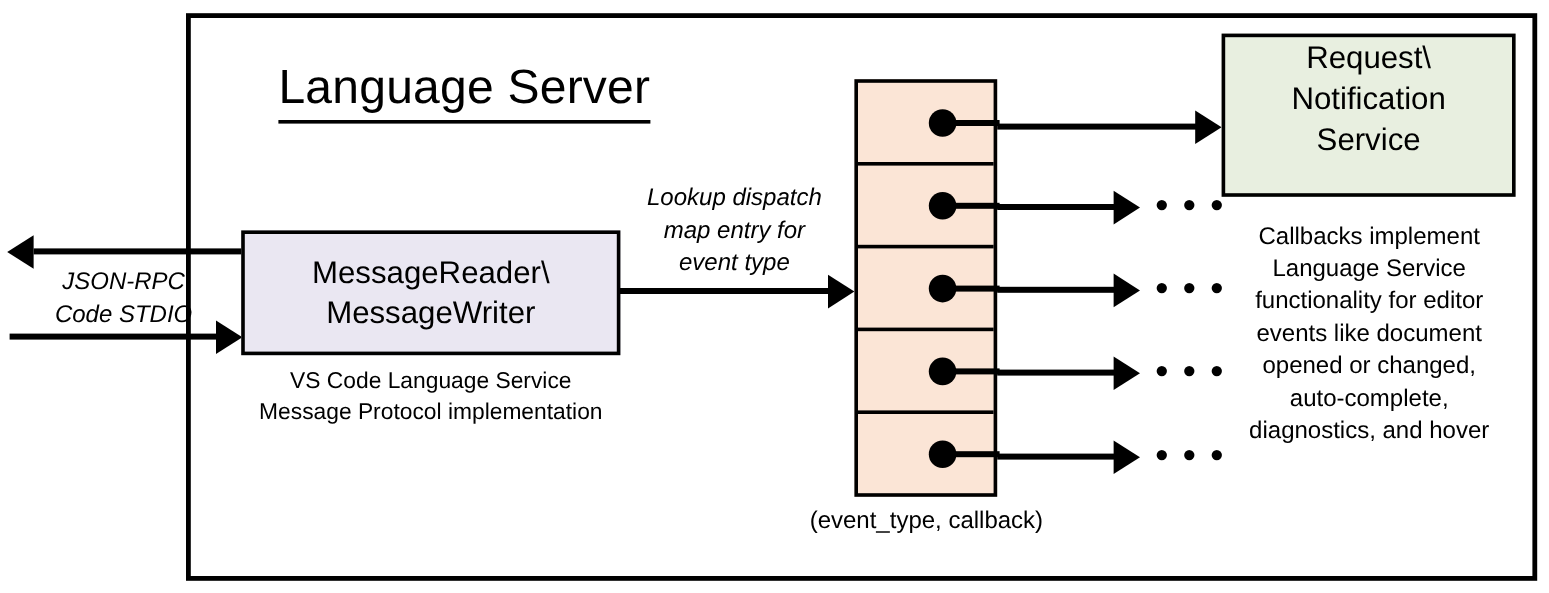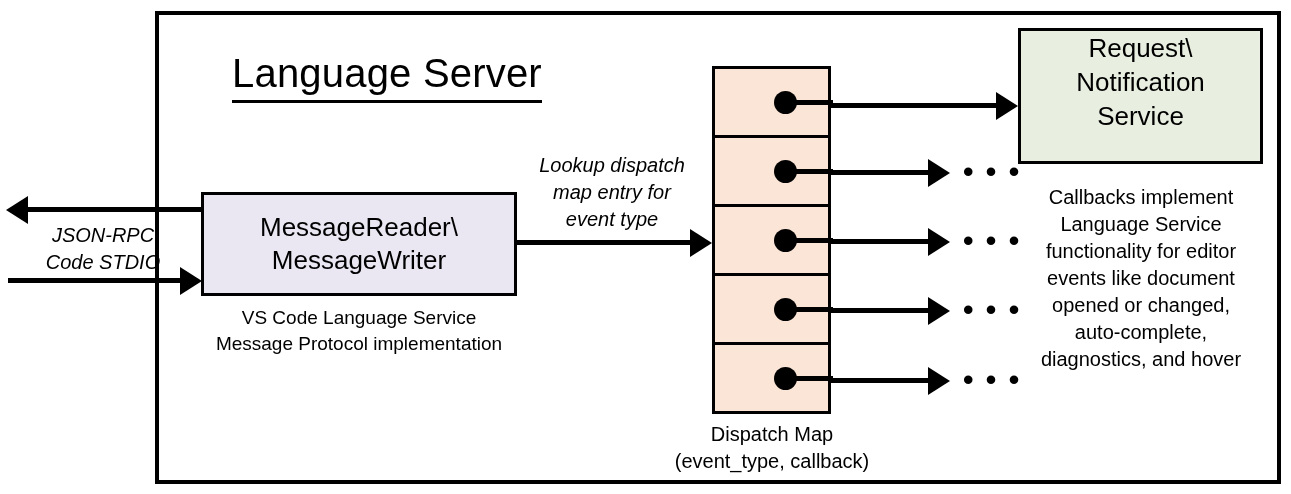--- a/index.html
+++ b/index.html
@@ -249,21 +249,20 @@
     <div class="map-cell">
       <span class="map-dot"></span>
       <span class="map-stub"></span>
     </div>
     <div class="map-cell">
       <span class="map-dot"></span>
       <span class="map-stub"></span>
     </div>
   </div>
   <div class="abs" id="dispatch-map-caption">
-    <div>Dispatch Map</div>
     <div>(event_type, callback)</div>
   </div>
 
   <div class="hline" style="left:831px; top:103px; width:168px;"></div>
   <div class="arrow-right" style="left:996px; top:91.5px;"></div>
 
   <div class="hline" style="left:831px; top:170px; width:100px;"></div>
   <div class="arrow-right" style="left:928px; top:158.5px;"></div>
   <div class="ellipsis" style="left:963px; top:163px;">• • •</div>
 

